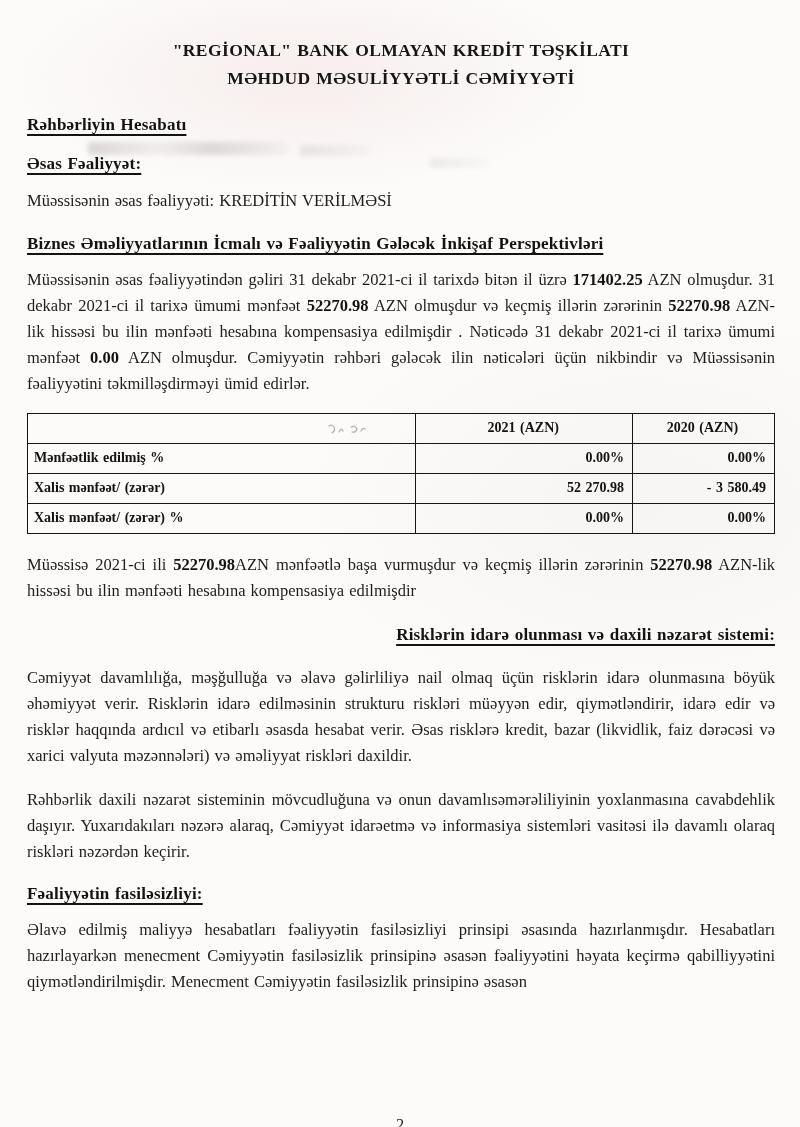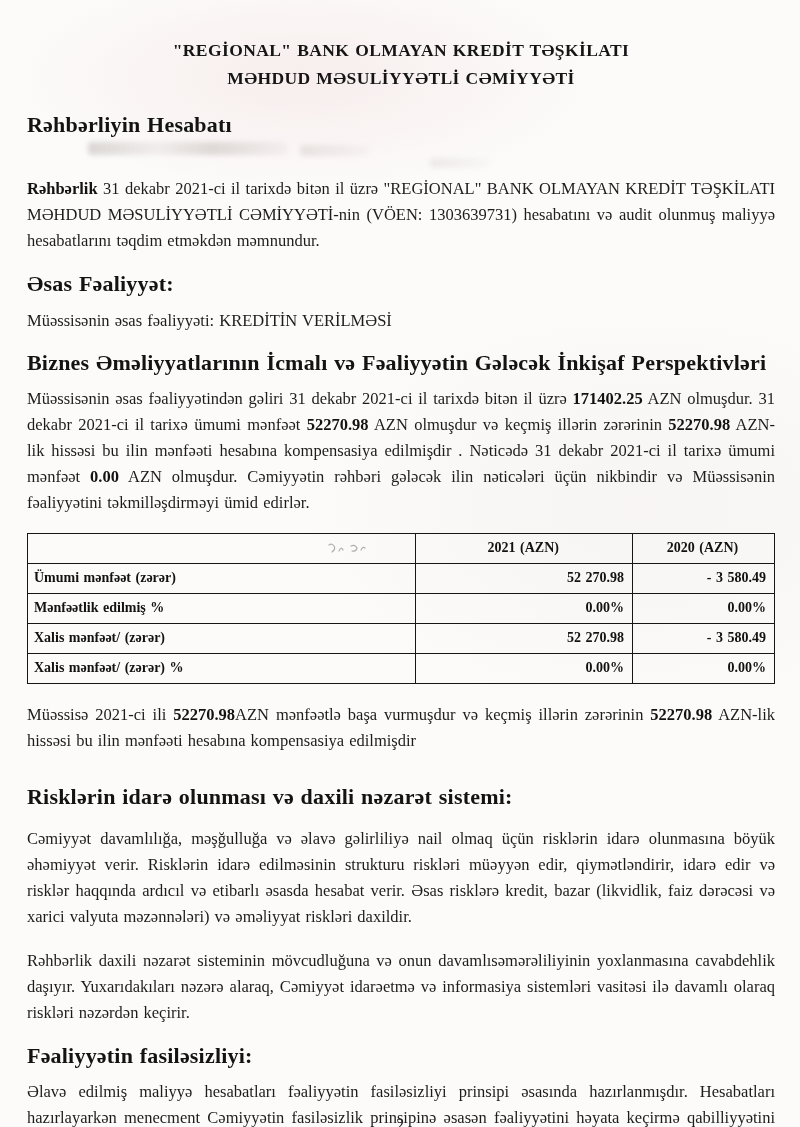--- a/index.html
+++ b/index.html
@@ -51,30 +51,31 @@
     text-align: center;
     font-weight: bold;
     font-size: 17.5px;
     line-height: 28px;
     letter-spacing: 0.4px;
     color: #161515;
   }
 
   .heading {
     font-weight: bold;
-    font-size: 22px;
+    font-size: 17px;
     color: #141313;
+    text-decoration: underline;
     text-decoration-thickness: 1.5px;
     text-underline-offset: 4px;
     letter-spacing: 0.2px;
   }
   .h-report   { margin-top: 20px; }
   .h-activity { margin-top: 13px; }
   .h-overview { margin-top: 15px; }
-  .h-risk     { margin-top: 30px; }
+  .h-risk     { margin-top: 18px; text-align: right; }
   .h-going    { margin-top: 14px; }
 
   .para { text-align: justify; }
   .p-intro     { margin-top: 38px; }
   .p-activity  { margin-top: 11px; text-align: left; }
   .p-overview  { margin-top: 10px; }
   .p-aftertable{ margin-top: 18px; }
   .p-risk1     { }
   .p-risk2     { margin-top: 18px; }
   .p-going     { margin-top: 10px; }
@@ -122,21 +123,20 @@
   <div class="ghost ghost-b"></div>
   <div class="ghost ghost-c"></div>
 
   <div class="doc-title">
     <div>"REGİONAL" BANK OLMAYAN KREDİT TƏŞKİLATI</div>
     <div>MƏHDUD MƏSULİYYƏTLİ CƏMİYYƏTİ</div>
   </div>
 
   <div class="heading h-report">Rəhbərliyin Hesabatı</div>
 
-  <p class="para p-intro"><b>Rəhbərlik</b><span> 31 dekabr 2021-ci il tarixdə bitən il üzrə "REGİONAL" BANK OLMAYAN KREDİT TƏŞKİLATI MƏHDUD MƏSULİYYƏTLİ CƏMİYYƏTİ-nin (VÖEN: 1303639731) hesabatını və audit olunmuş maliyyə hesabatlarını təqdim etməkdən məmnundur.</span></p>
 
   <div class="heading h-activity">Əsas Fəaliyyət:</div>
 
   <p class="para p-activity"><span>Müəssisənin əsas fəaliyyəti: KREDİTİN VERİLMƏSİ</span></p>
 
   <div class="heading h-overview">Biznes Əməliyyatlarının İcmalı və Fəaliyyətin Gələcək İnkişaf Perspektivləri</div>
 
   <p class="para p-overview"><span>Müəssisənin əsas fəaliyyətindən gəliri 31 dekabr 2021-ci il tarixdə bitən il üzrə </span><b>171402.25</b><span> AZN olmuşdur. 31 dekabr 2021-ci il tarixə ümumi mənfəət </span><b>52270.98</b><span> AZN  olmuşdur və keçmiş illərin zərərinin </span><b>52270.98</b><span> AZN-lik hissəsi bu ilin mənfəəti hesabına kompensasiya edilmişdir . Nəticədə 31 dekabr 2021-ci il tarixə ümumi mənfəət </span><b>0.00</b><span> AZN olmuşdur. Cəmiyyətin rəhbəri gələcək ilin nəticələri üçün nikbindir və Müəssisənin fəaliyyətini təkmilləşdirməyi ümid edirlər.</span></p>
 
   <table class="fin-table">
@@ -150,25 +150,20 @@
         <th>
           <svg class="scribble" width="42" height="14" viewBox="0 0 42 14">
             <path d="M4 3 q3 -2 5 1 t-2 6 M14 9 q2 -5 4 -1 M26 4 q4 -2 6 2 q-1 4 -5 3 M36 8 q2 -4 4 -2" fill="none" stroke="#9a938e" stroke-width="1.2" stroke-linecap="round"></path>
           </svg>
         </th>
         <th>2021 (AZN)</th>
         <th>2020 (AZN)</th>
       </tr>
     </thead>
     <tbody>
-        <tr>
-          <td class="cell-label">Ümumi mənfəət (zərər)</td>
-          <td class="cell-value">52 270.98</td>
-          <td class="cell-value">- 3 580.49</td>
-        </tr>
         <tr>
           <td class="cell-label">Mənfəətlik edilmiş %</td>
           <td class="cell-value">0.00%</td>
           <td class="cell-value">0.00%</td>
         </tr>
         <tr>
           <td class="cell-label">Xalis mənfəət/ (zərər)</td>
           <td class="cell-value">52 270.98</td>
           <td class="cell-value">- 3 580.49</td>
         </tr>

